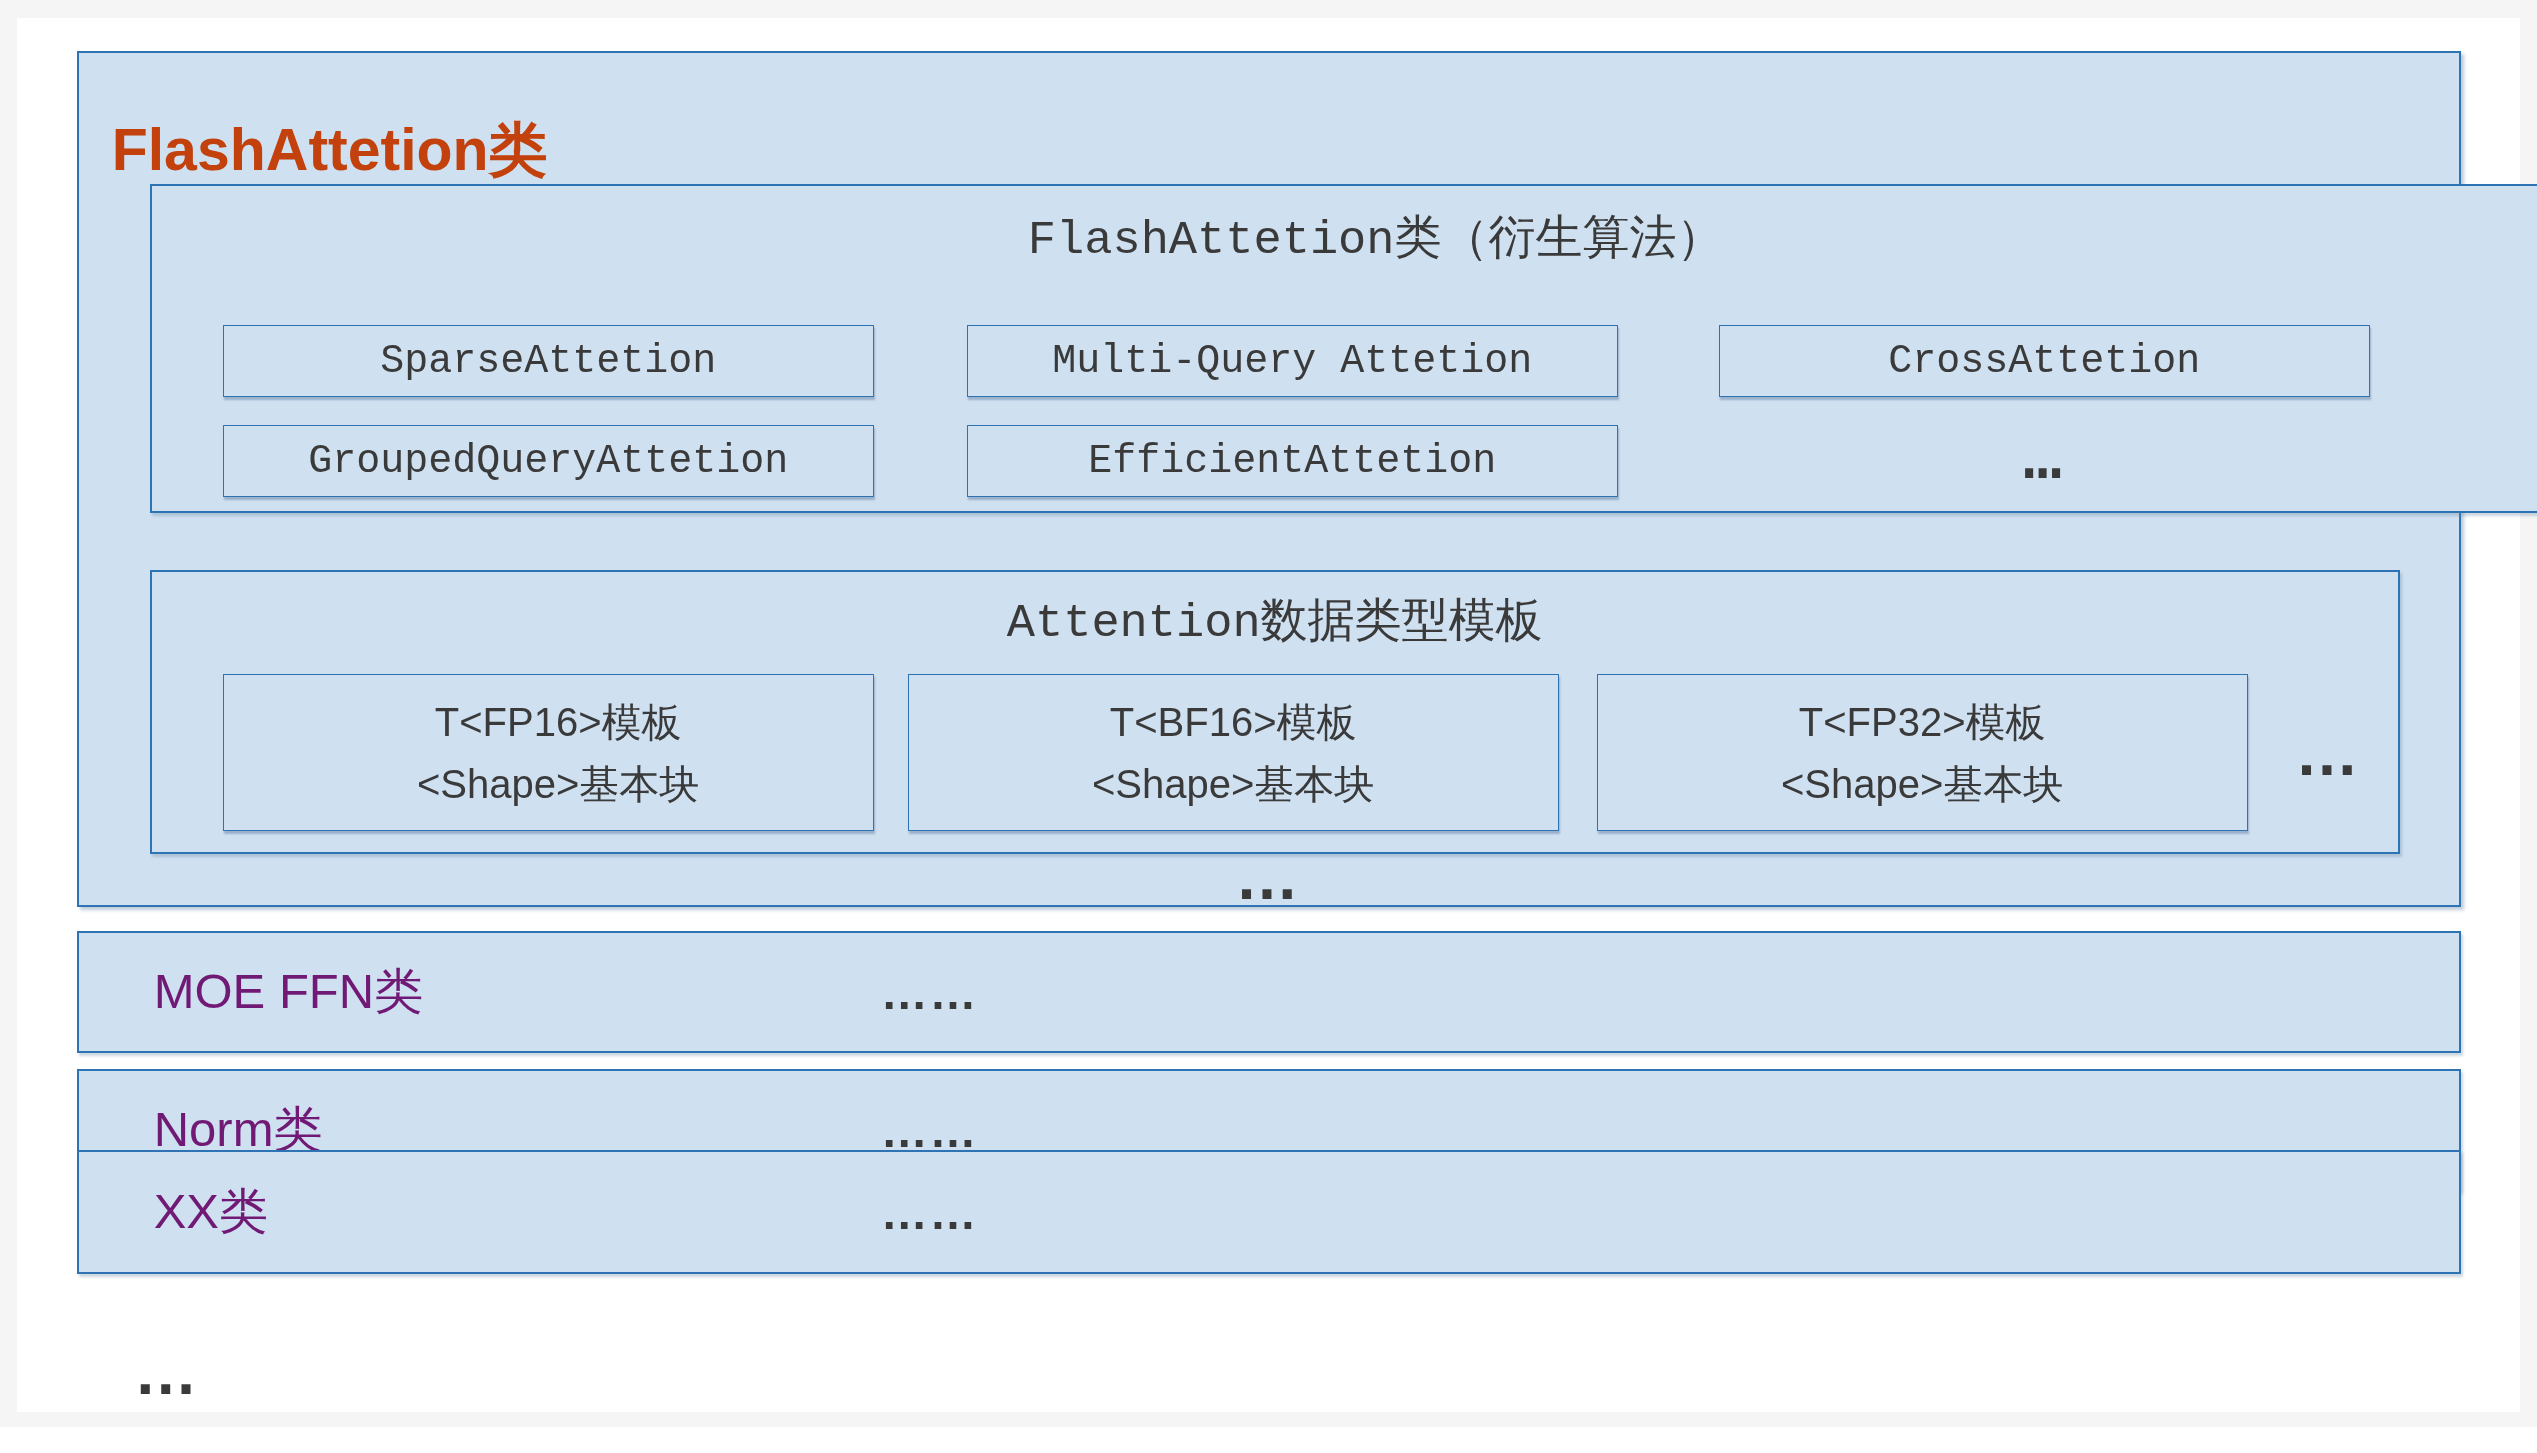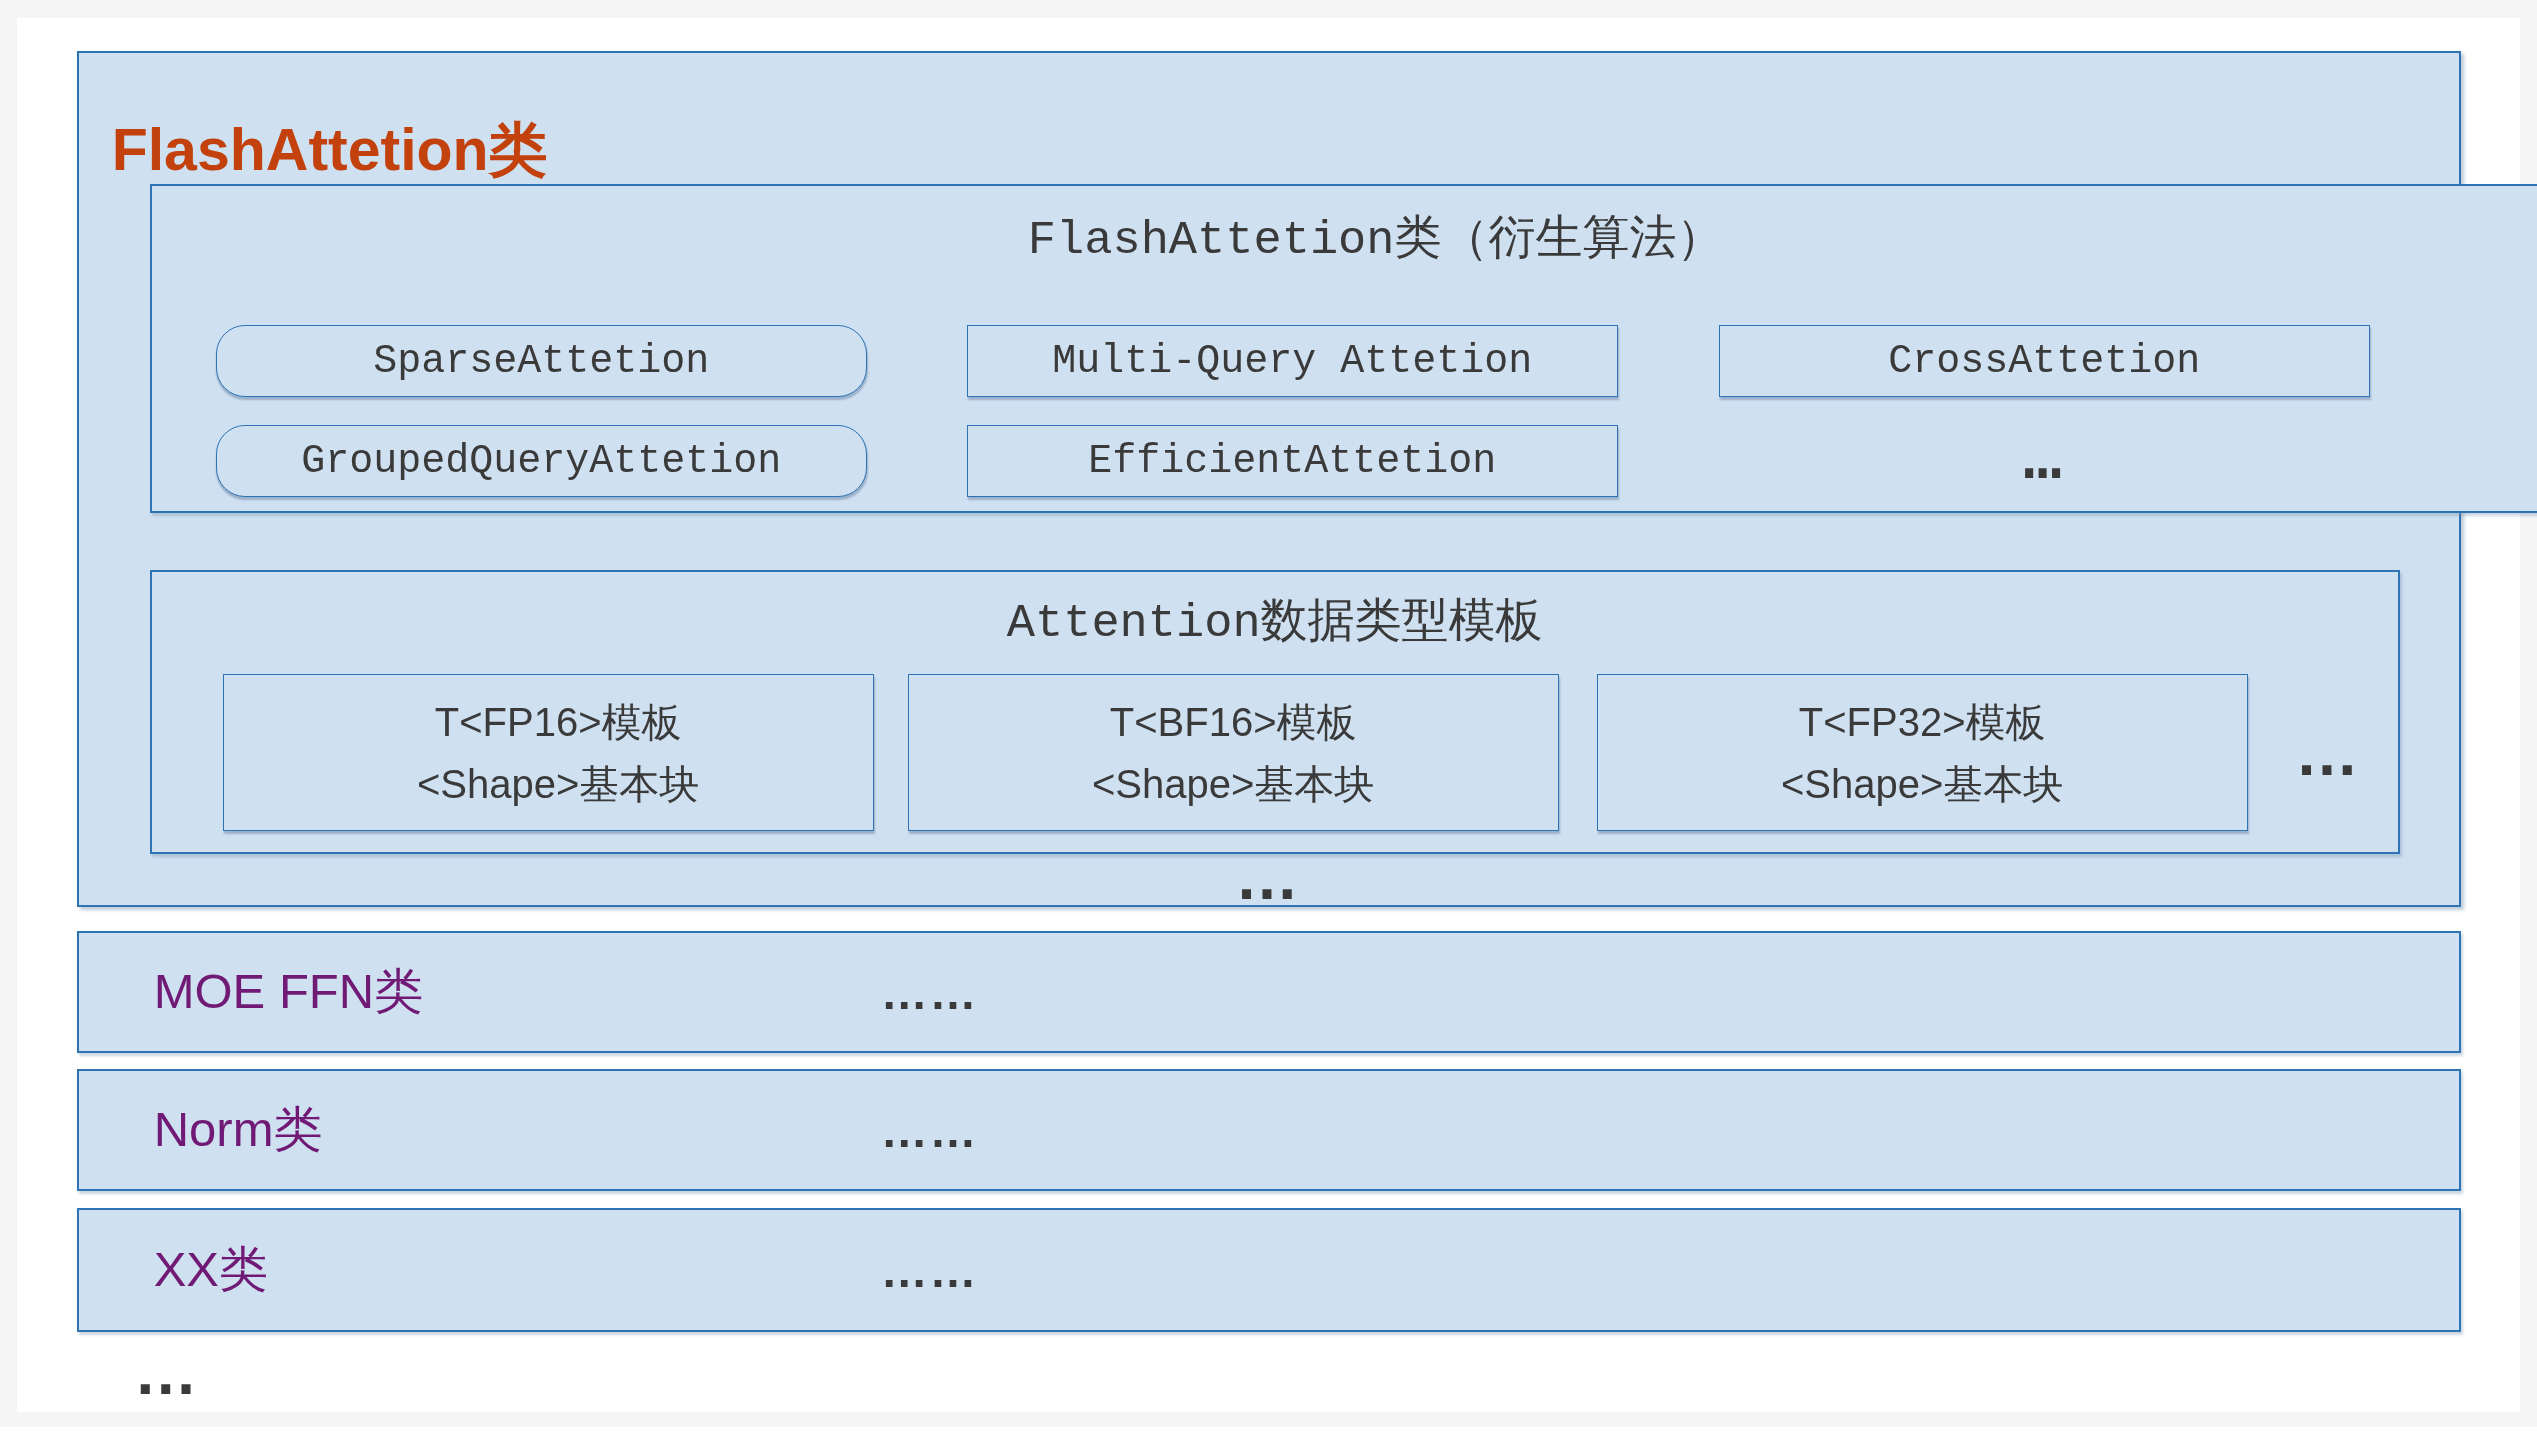--- a/index.html
+++ b/index.html
@@ -33,21 +33,21 @@
 
   .cell-btn{
     position:absolute;width:651px;height:72px;
     background:#cfe0f1;border:1.7px solid #2e74b5;box-sizing:border-box;
     display:flex;align-items:center;justify-content:center;
     font-size:40px;color:#3a3a3a;white-space:nowrap;
     box-shadow:0.8px 2.5px 1.7px rgba(90,120,155,0.45);
   }
   .r1{top:139px;}
   .r2{top:239px;}
-  .c1{left:64px;border-radius:29px;}
+  .c1{left:71px;}
   .c2{left:815px;}
   .c3{left:1567px;}
 
   .more-cell{
     position:absolute;left:1567px;top:239px;width:651px;height:72px;
     display:flex;align-items:center;justify-content:center;
     font-size:64px;font-weight:bold;color:#3a3a3a;letter-spacing:3.3px;
   }
 
   .tpl-block{
@@ -69,21 +69,21 @@
   }
 
   
   .class-bar{
     position:absolute;left:60px;width:2384px;height:122px;
     background:#cfe0f1;border:2.5px solid #2e74b5;box-sizing:border-box;
     box-shadow:1.7px 2.5px 2.5px rgba(110,140,170,0.35);
   }
   .bar-1{top:913px;}
   .bar-2{top:1051px;}
-  .bar-3{top:1190px;height:124px;}
+  .bar-3{top:1132px;height:124px;}
   .bar-label{
     position:absolute;left:75px;top:0;height:100%;
     display:flex;align-items:center;
     font-size:49px;color:#701a75;white-space:nowrap;
   }
   .bar-dots{
     position:absolute;left:802px;top:0;height:100%;
     display:flex;align-items:center;
     font-size:47px;font-weight:bold;color:#3a3a3a;letter-spacing:1.7px;
   }

